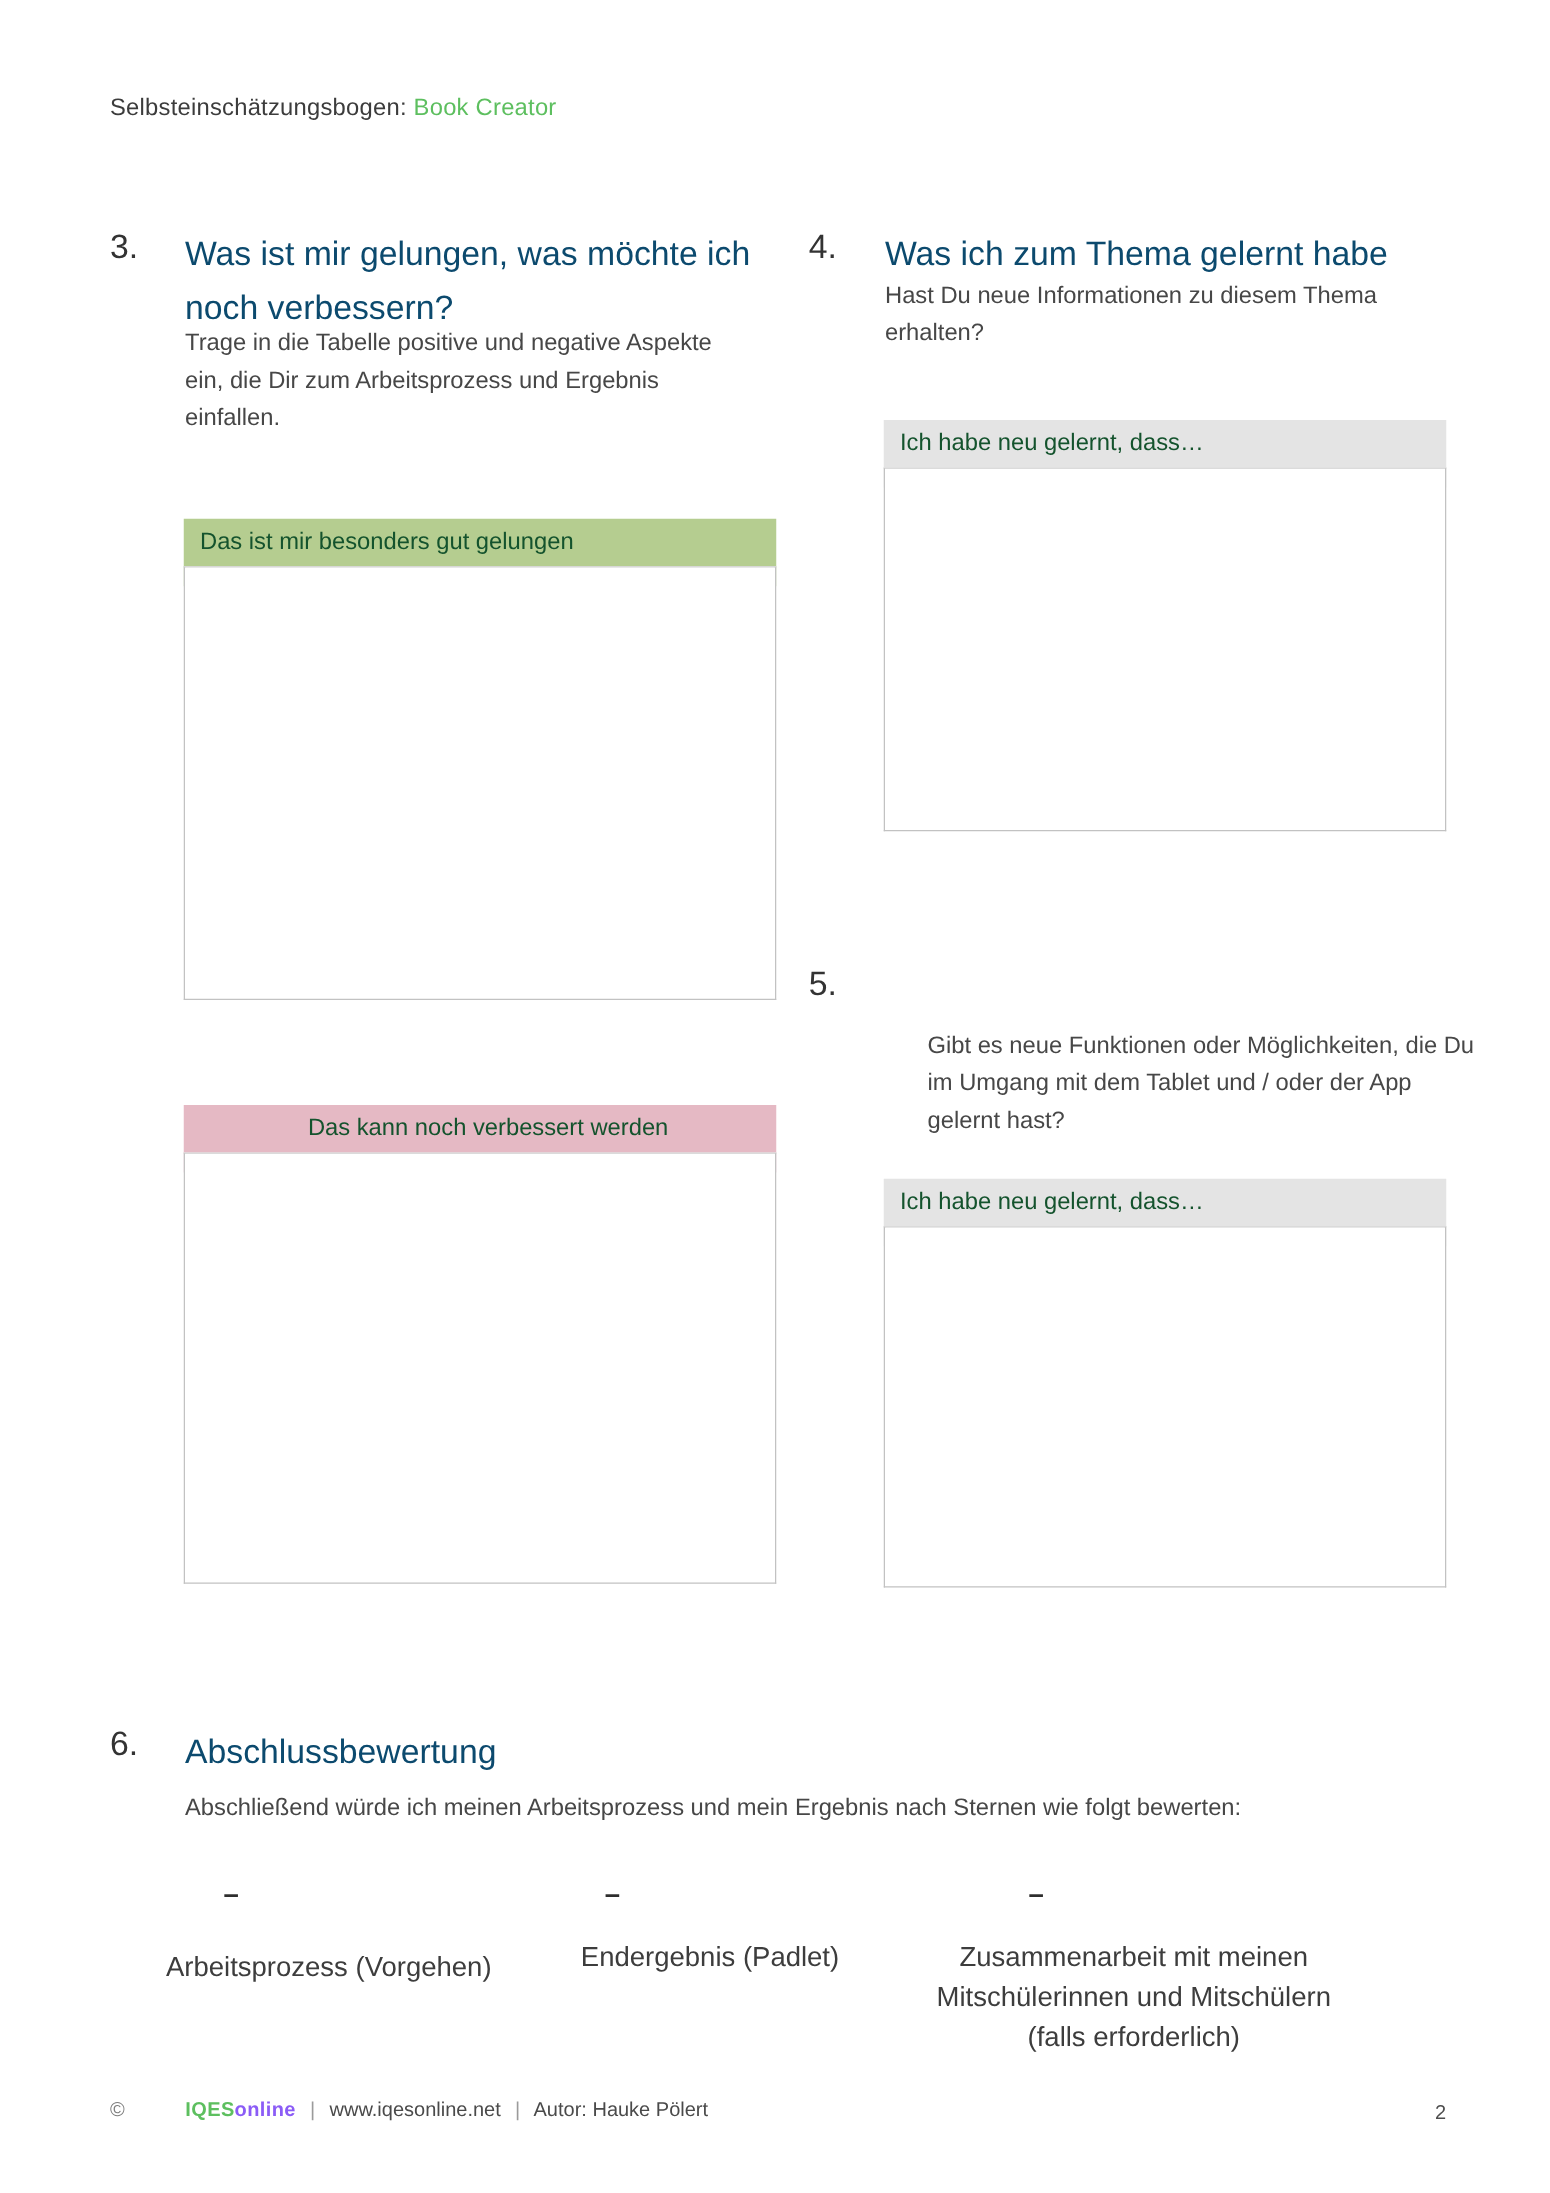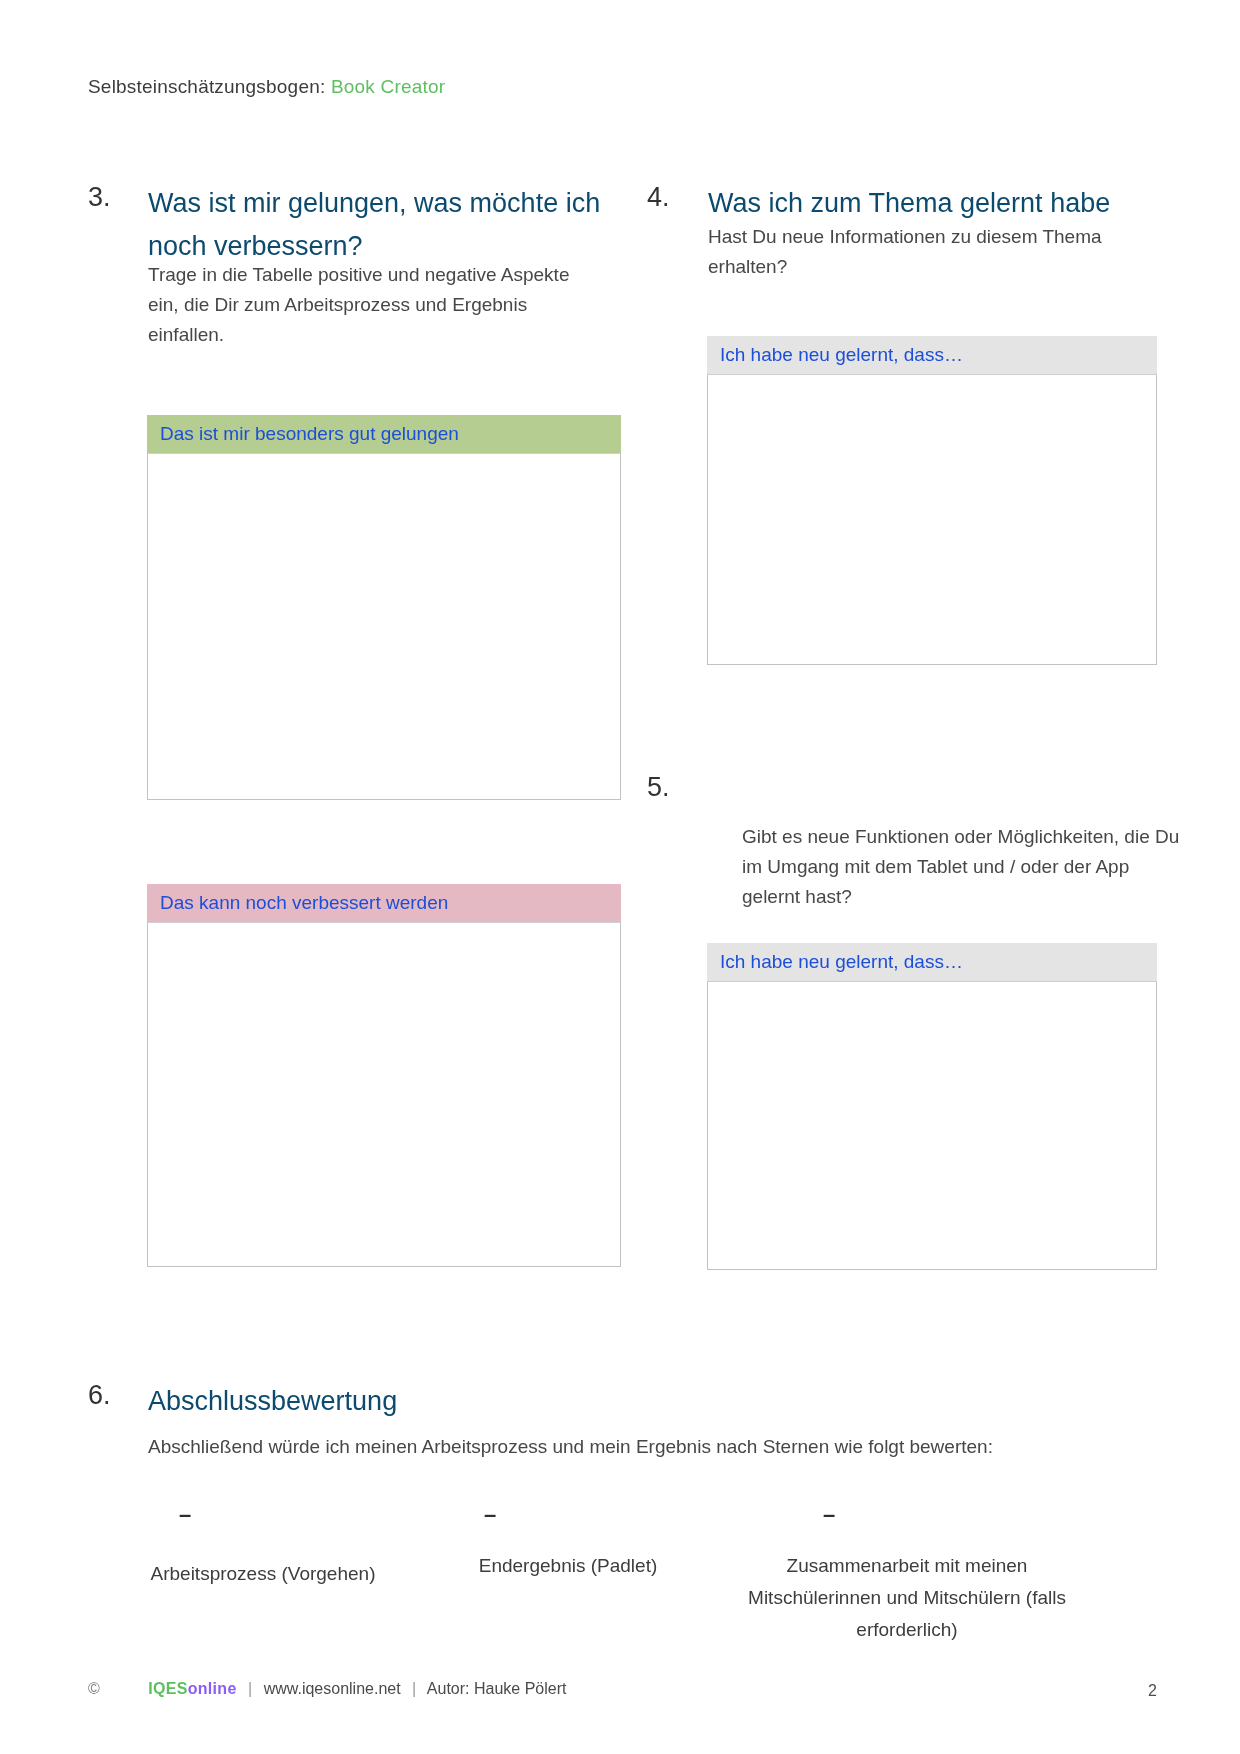--- a/index.html
+++ b/index.html
@@ -7,27 +7,27 @@
   .page {
     position:relative; width:1240px; height:1754px; background:#ffffff;
     font-family:"Liberation Sans", sans-serif; color:#3d3d3d; overflow:hidden;
   }
   .abs { position:absolute; }
   .doc-header { left:88px; top:76px; font-size:19px; color:#3c3c3c; letter-spacing:.2px; }
   .accent { color:#5dbf5f; }
   .sec-num { font-size:27px; color:#333; font-weight:400; }
   .sec-title { font-size:27px; color:#0c4a6e; font-weight:400; line-height:43px; }
   .sec-desc { font-size:19px; color:#474747; line-height:30px; }
-  .bar { height:54px; line-height:38px; padding-left:13px; font-size:19px; color:#1d4ed8; }
+  .bar { height:54px; line-height:38px; padding-left:13px; font-size:19px; color:#14532d; }
   .bar-green { background:#b5cd90; }
   .bar-pink  { background:#e5b9c4; }
   .bar-gray  { background:#e4e4e4; }
   .writebox { background:#fff; border:1px solid #c2c2c2; border-top:1px solid #cfcfcf; }
   .ratings-dash { font-size:22px; font-weight:700; color:#2e2e2e; text-align:center; transform:translateX(-78px); }
-  .rating-label { font-size:19px; line-height:32px; color:#3d3d3d; text-align:center; }
+  .rating-label { font-size:22px; line-height:32px; color:#3d3d3d; text-align:center; }
   .footer { left:88px; top:1680px; font-size:16px; color:#4a4a4a; }
   .footer .copy { color:#7d7d7d; }
   .footer .brand-g { color:#5dbf5f; font-weight:700; letter-spacing:.3px;margin-left:44px; }
   .footer .brand-b { color:#8b5cf6; font-weight:700; letter-spacing:.3px; }
   .footer .pipe { color:#9b9b9b; padding:0 7px; }
   .pageno { left:1100px; top:1682px; width:57px; text-align:right; font-size:16px; color:#4e4e4e; }
 </style>
 </head>
 <body>
 
@@ -38,21 +38,21 @@
     <span class="accent">Book Creator</span>
   </div>
 
   <div class="abs sec-num" style="left:88px; top:182px;">3.</div>
   <div class="abs sec-title" style="left:148px; top:182px; width:482px;">Was ist mir gelungen, was möchte ich noch verbessern?</div>
   <div class="abs sec-desc" style="left:148px; top:260px; width:452px;">Trage in die Tabelle positive und negative Aspekte ein, die Dir zum Arbeitsprozess und Ergebnis einfallen.</div>
 
   <div class="abs bar bar-green" style="left:147px; top:415px; width:474px;">Das ist mir besonders gut gelungen</div>
   <div class="abs writebox" style="left:147px; top:453px; width:474px; height:347px;"></div>
 
-  <div class="abs bar bar-pink" style="left:147px; top:884px; width:474px;">Das kann noch verbessert werden</div>
+  <div class="abs bar bar-pink" style="left:147px; top:884px; width:474px;text-align:center;">Das kann noch verbessert werden</div>
   <div class="abs writebox" style="left:147px; top:922px; width:474px; height:345px;"></div>
 
   <div class="abs sec-num" style="left:647px; top:182px;">4.</div>
   <div class="abs sec-title" style="left:708px; top:182px; width:470px;">Was ich zum Thema gelernt habe</div>
   <div class="abs sec-desc" style="left:708px; top:222px; width:440px;">Hast Du neue Informationen zu diesem Thema erhalten?</div>
 
   <div class="abs bar bar-gray" style="left:707px; top:336px; width:450px;">Ich habe neu gelernt, dass…</div>
   <div class="abs writebox" style="left:707px; top:374px; width:450px; height:291px;"></div>
 
   <div class="abs sec-num" style="left:647px; top:772px;">5.</div>

